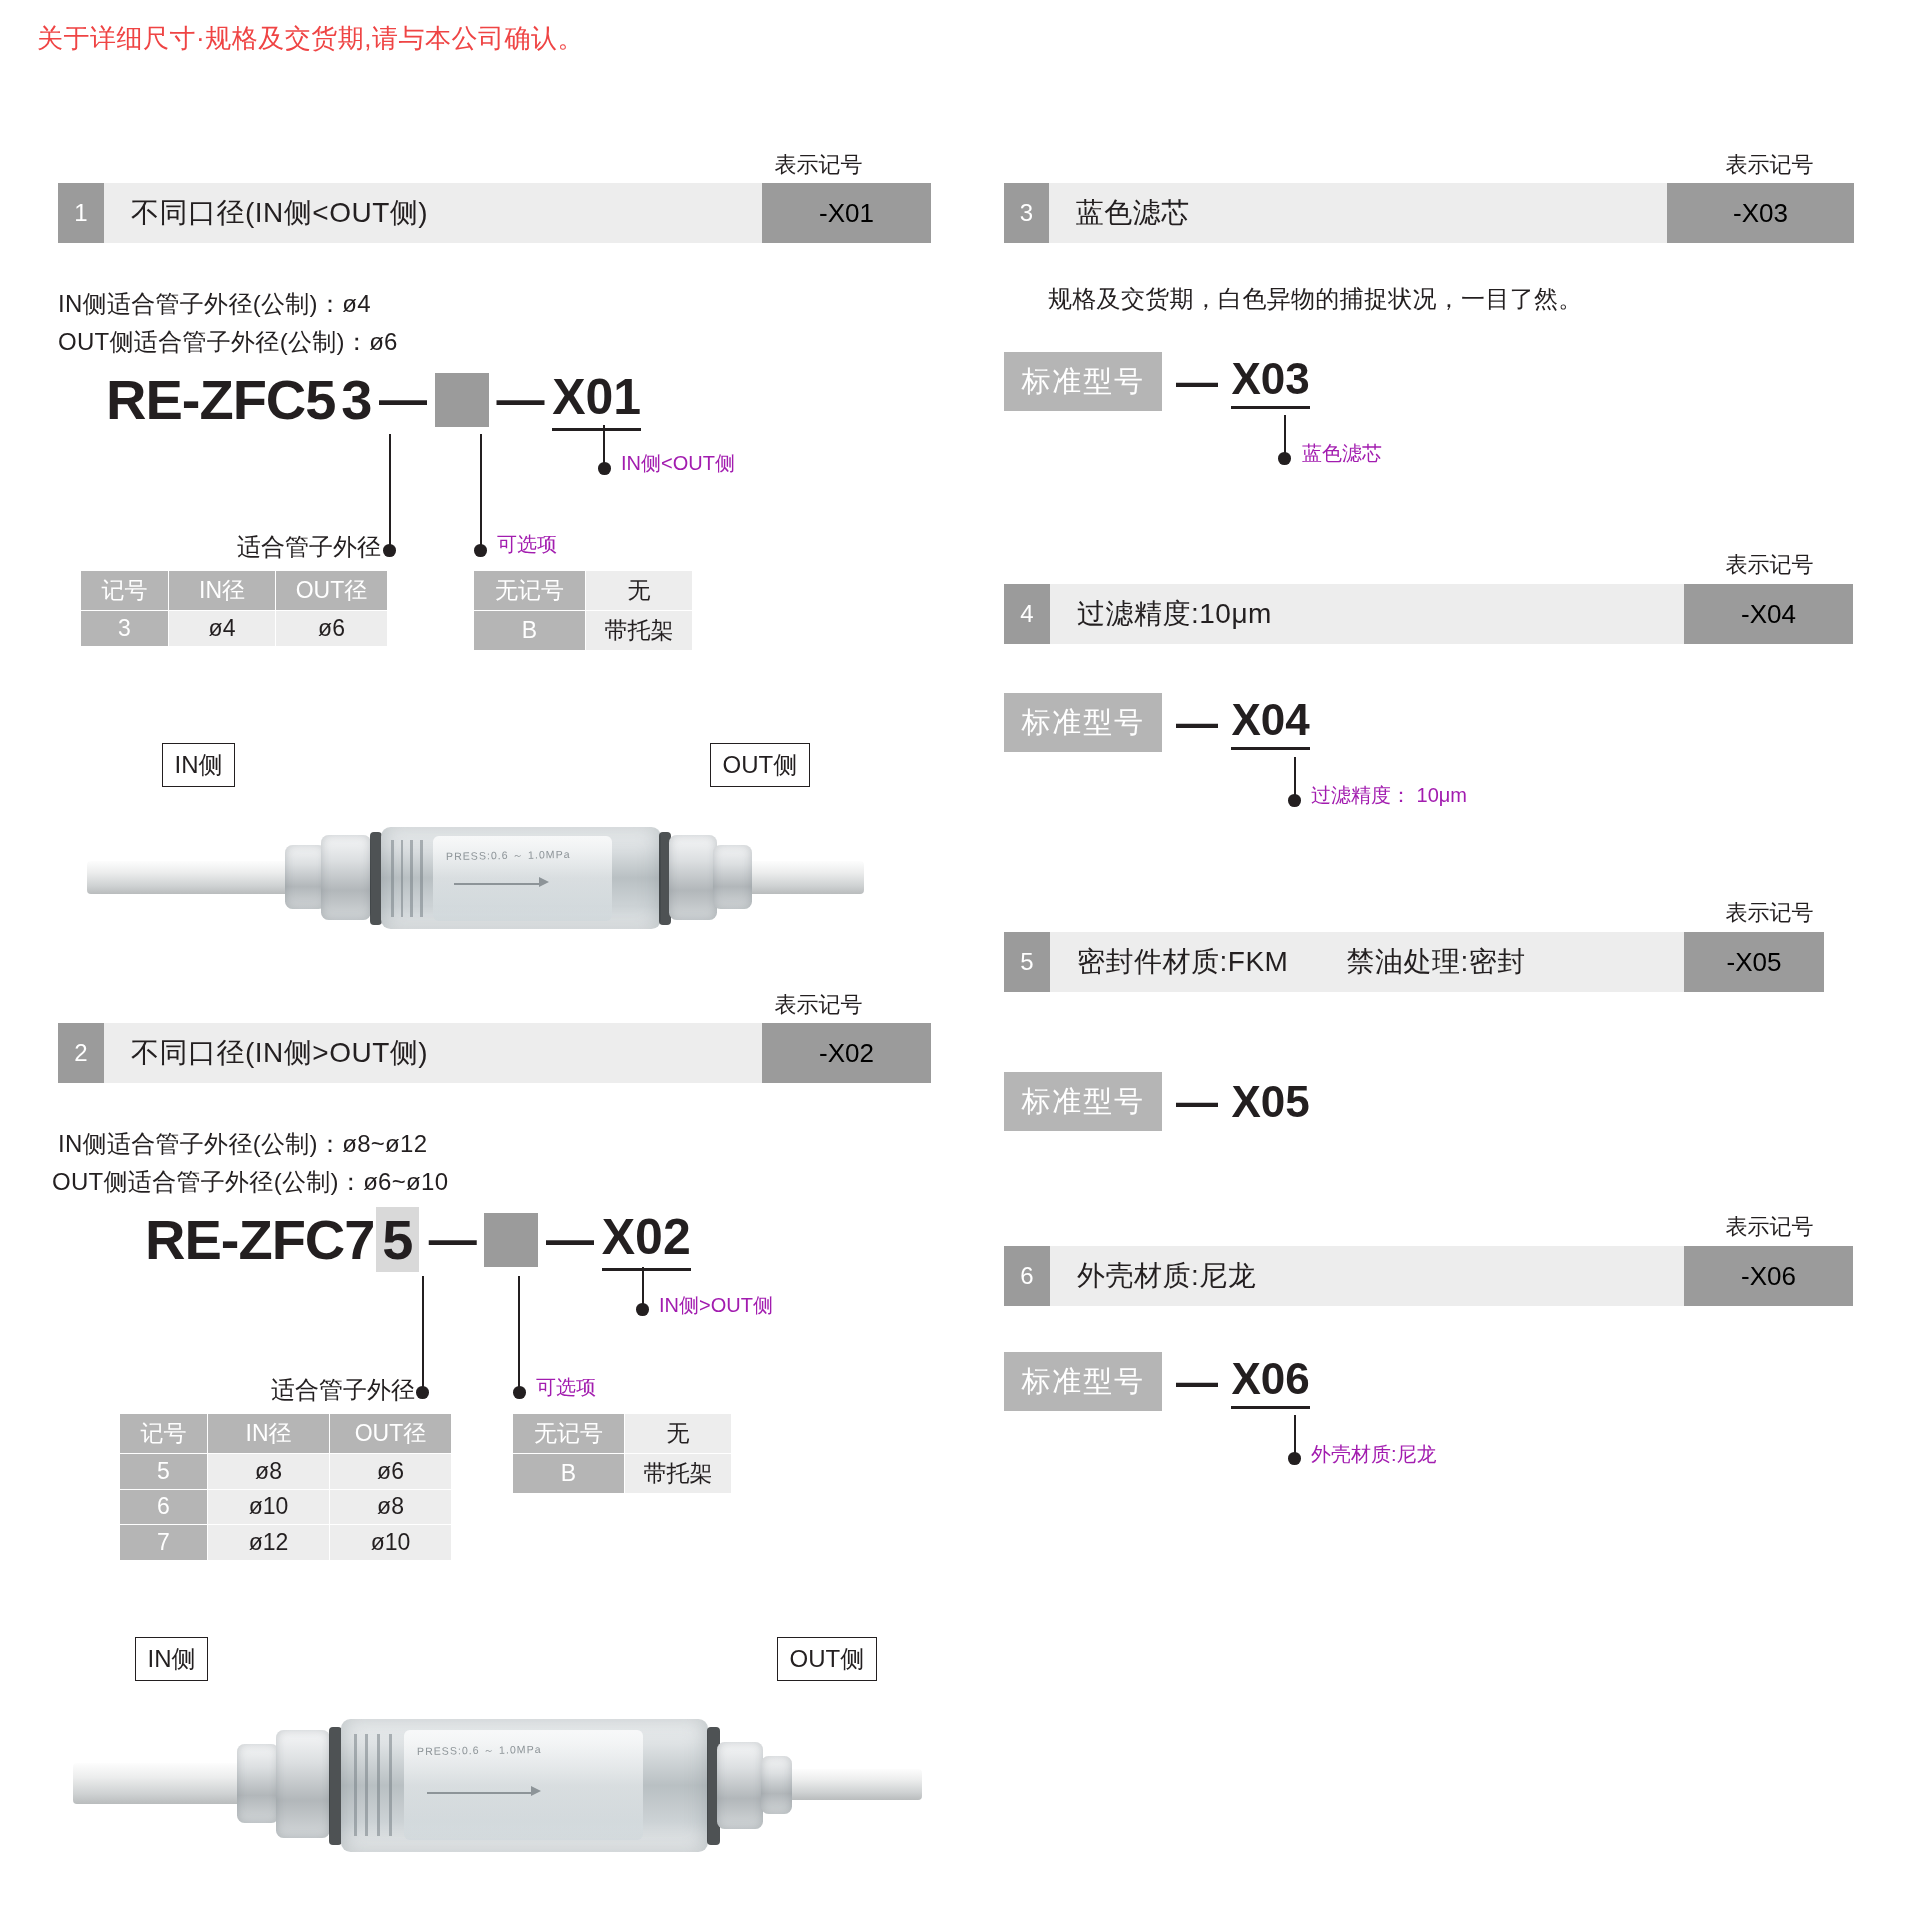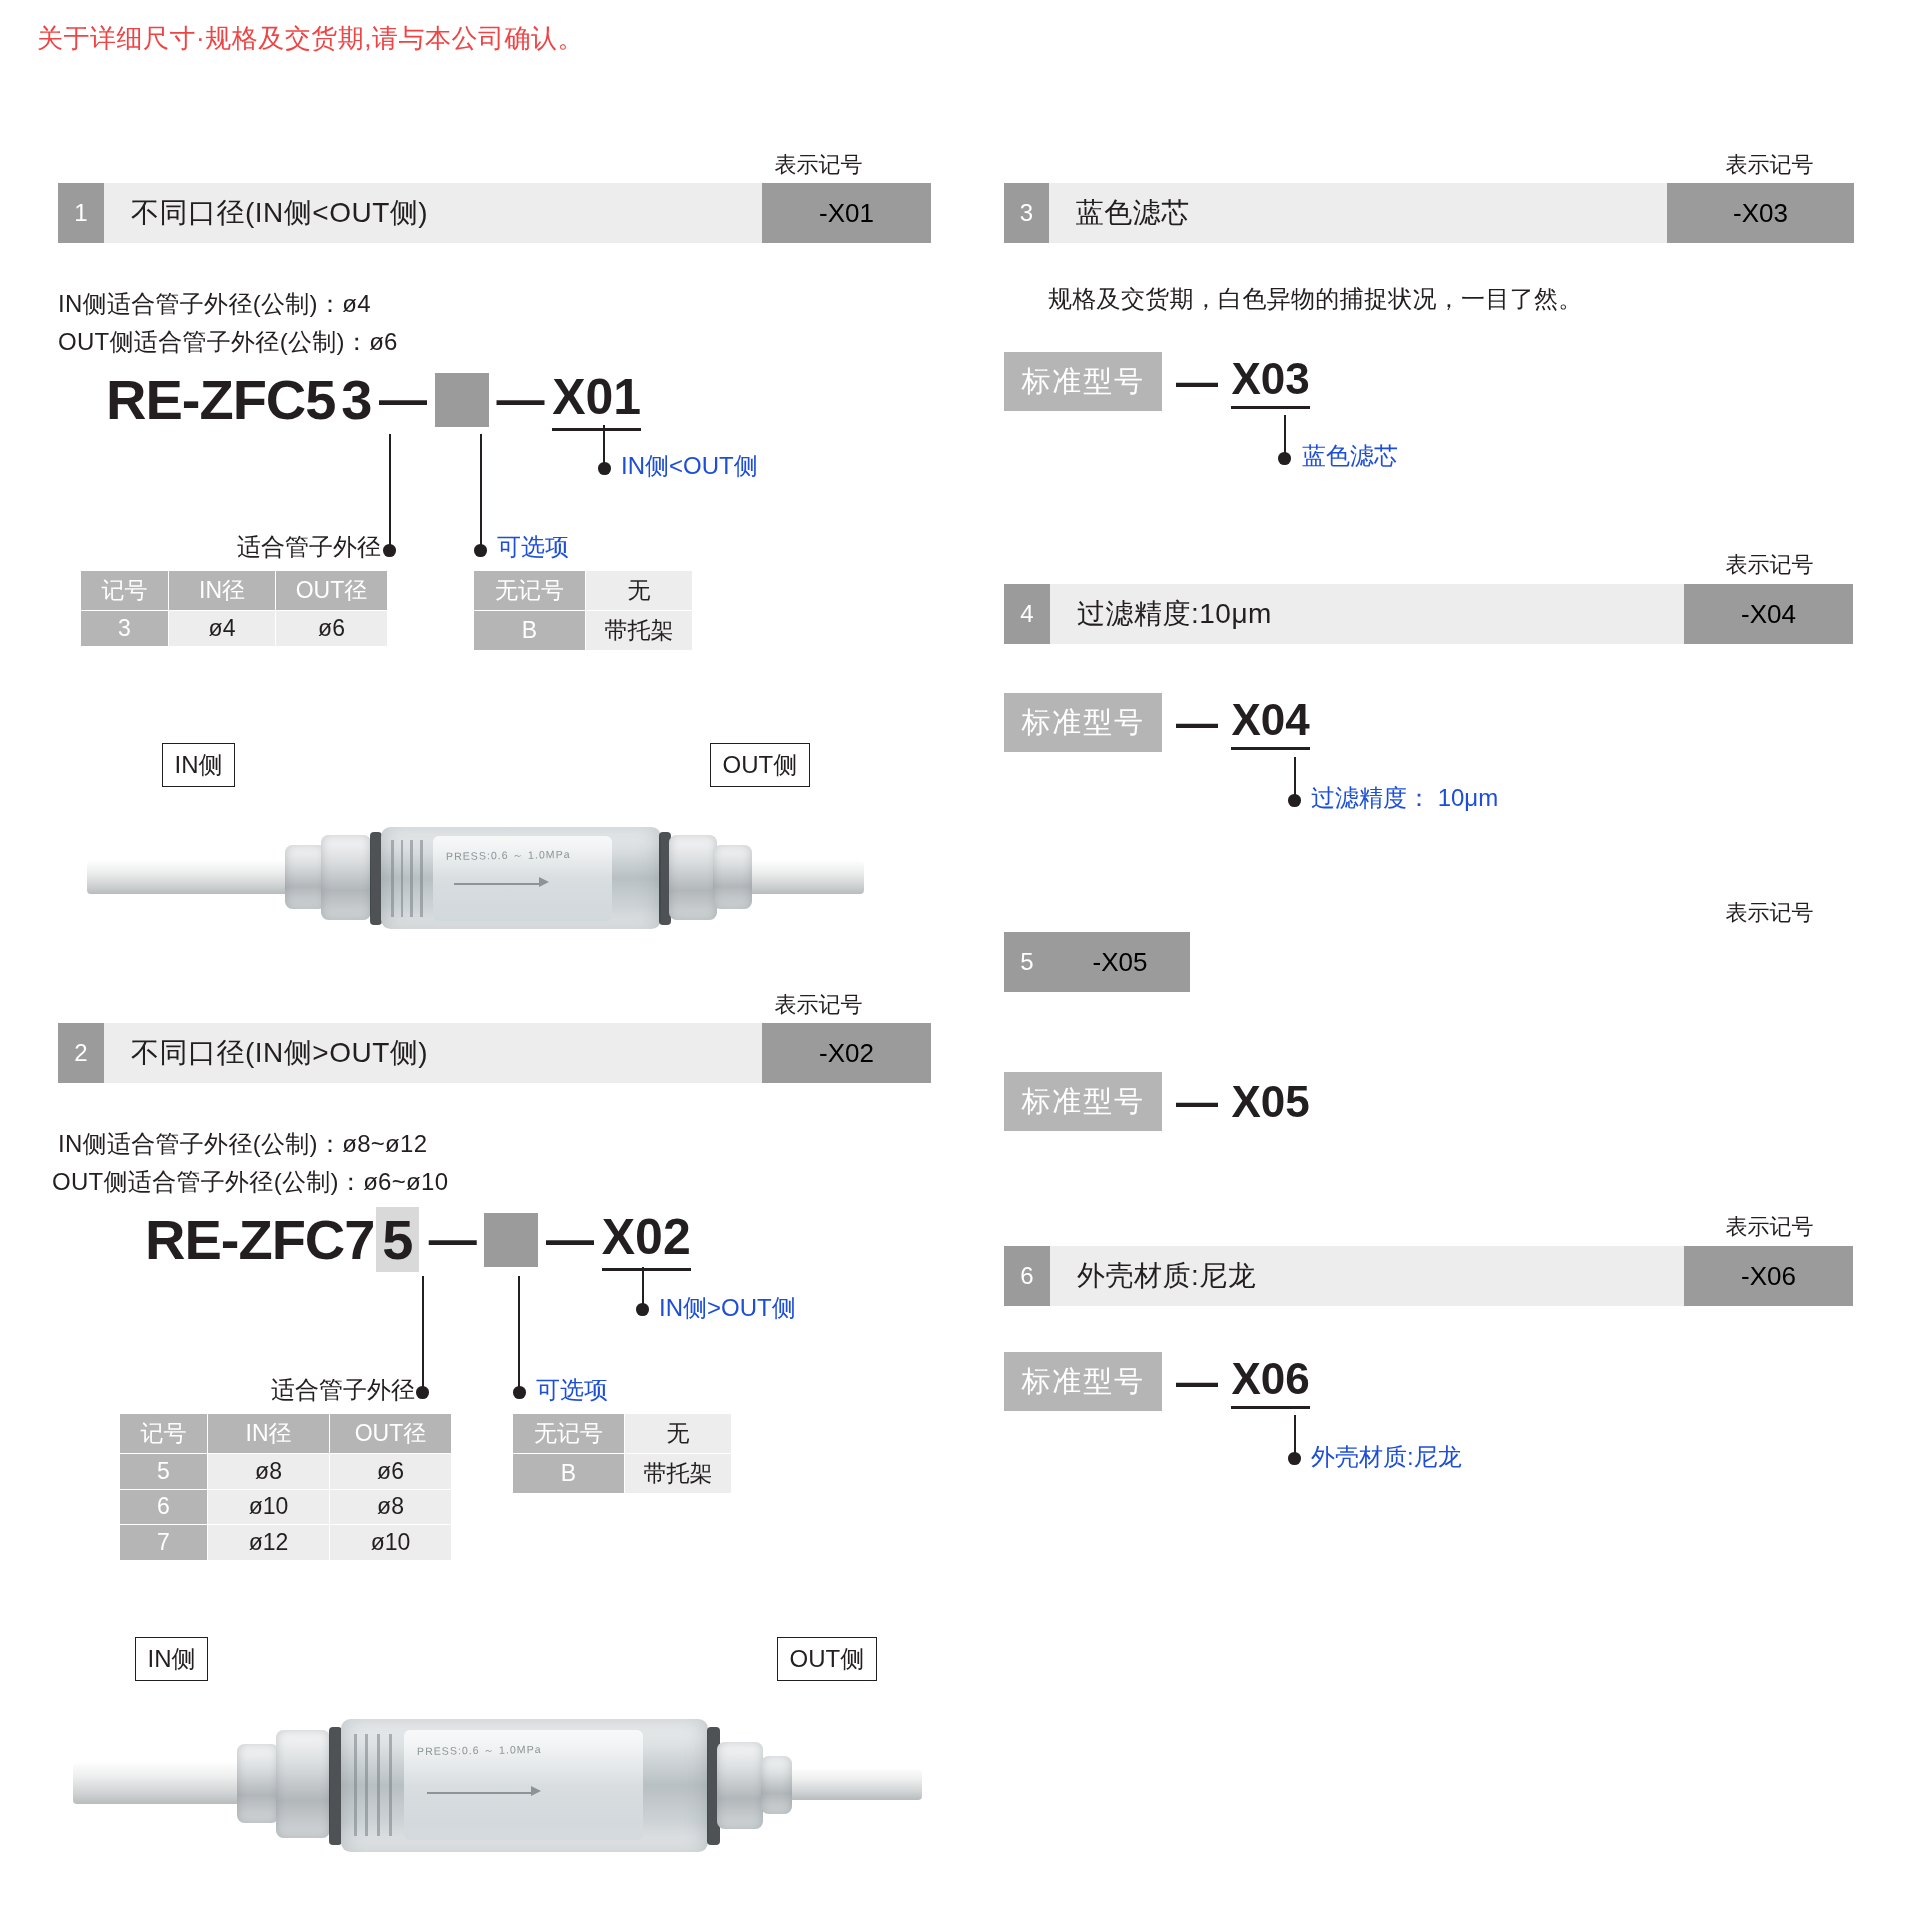--- a/index.html
+++ b/index.html
@@ -68,21 +68,21 @@
     background:#b5b5b5;color:#ffffff;font-size:29px;
     padding:9.7px 17.4px;letter-spacing:1.9px;
   }
   .std .dash{font-size:42px;font-weight:bold;margin:0 13.5px;}
   .std .ul{font-size:44px;font-weight:bold;border-bottom:3.9px solid #231f20;padding-bottom:1.9px;}
   .std .plain{font-size:44px;font-weight:bold;}
 
   
   .vline{position:absolute;width:1.9px;background:#231f20;}
   .dot{position:absolute;width:12.6px;height:12.6px;border-radius:50%;background:#231f20;}
-  .callout{position:absolute;font-size:24px;color:#1d4ed8;white-space:nowrap;}
+  .callout{position:absolute;font-size:20px;color:#a21caf;white-space:nowrap;}
   .callout-r{position:absolute;font-size:24px;color:#231f20;white-space:nowrap;text-align:right;}
 
   
   table.mini{position:absolute;border-collapse:collapse;}
   table.mini td{
     border:1.9px solid #ffffff;
     font-size:23px;text-align:center;
     padding:3.9px 0;
     background:#ededed;
     color:#231f20;
@@ -358,20 +358,24 @@
     <span class="ul">X04</span>
   </div>
 
   <div class="vline" style="left:1294px;top:757px;height:39px;"></div>
   <div class="dot" style="left:1288px;top:794px;"></div>
   <div class="callout" style="left:1311px;top:782px;">过滤精度： 10μm</div>
 
   <div class="opt-codelabel" style="left:1685px;top:898px;width:169px;">表示记号</div>
   <div class="opt-head" style="left:1004px;top:932px;width:850px;height:60px;">
     <div class="opt-num">5</div>
+    <div class="opt-title" style="width:634px;">
+      <span>密封件材质:FKM</span>
+      <span class="sub2">禁油处理:密封</span>
+    </div>
     <div class="opt-code" style="width:140px;">-X05</div>
   </div>
 
   <div class="std" style="left:1004px;top:1072px;">
     <span class="tag">标准型号</span>
     <span class="dash">—</span>
     <span class="plain">X05</span>
   </div>
 
   <div class="opt-codelabel" style="left:1685px;top:1212px;width:169px;">表示记号</div>

